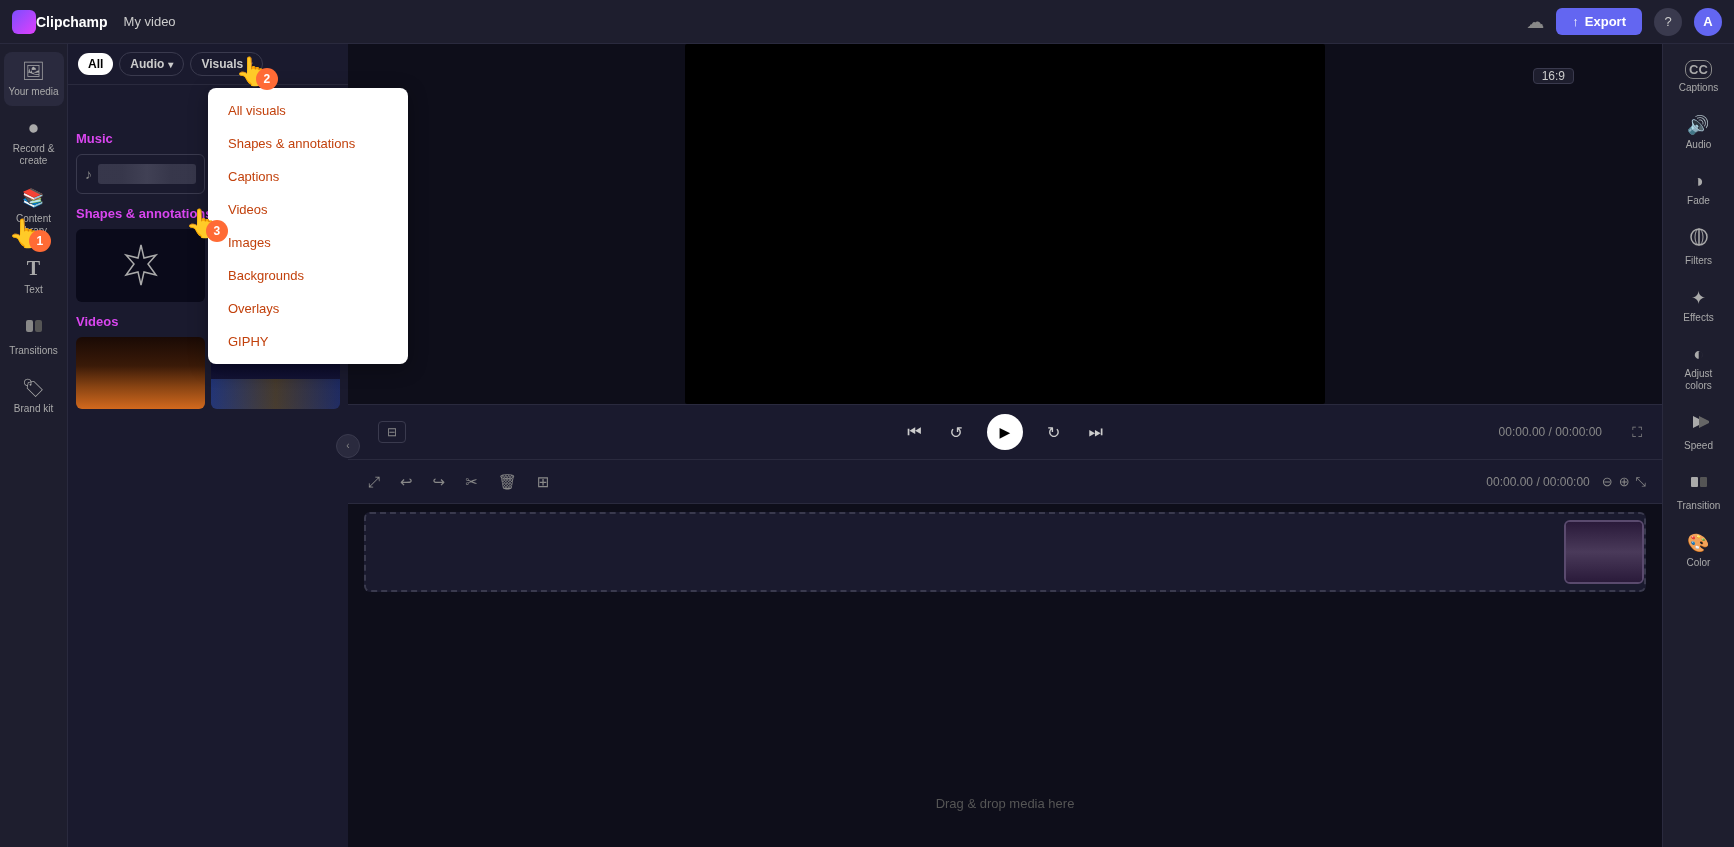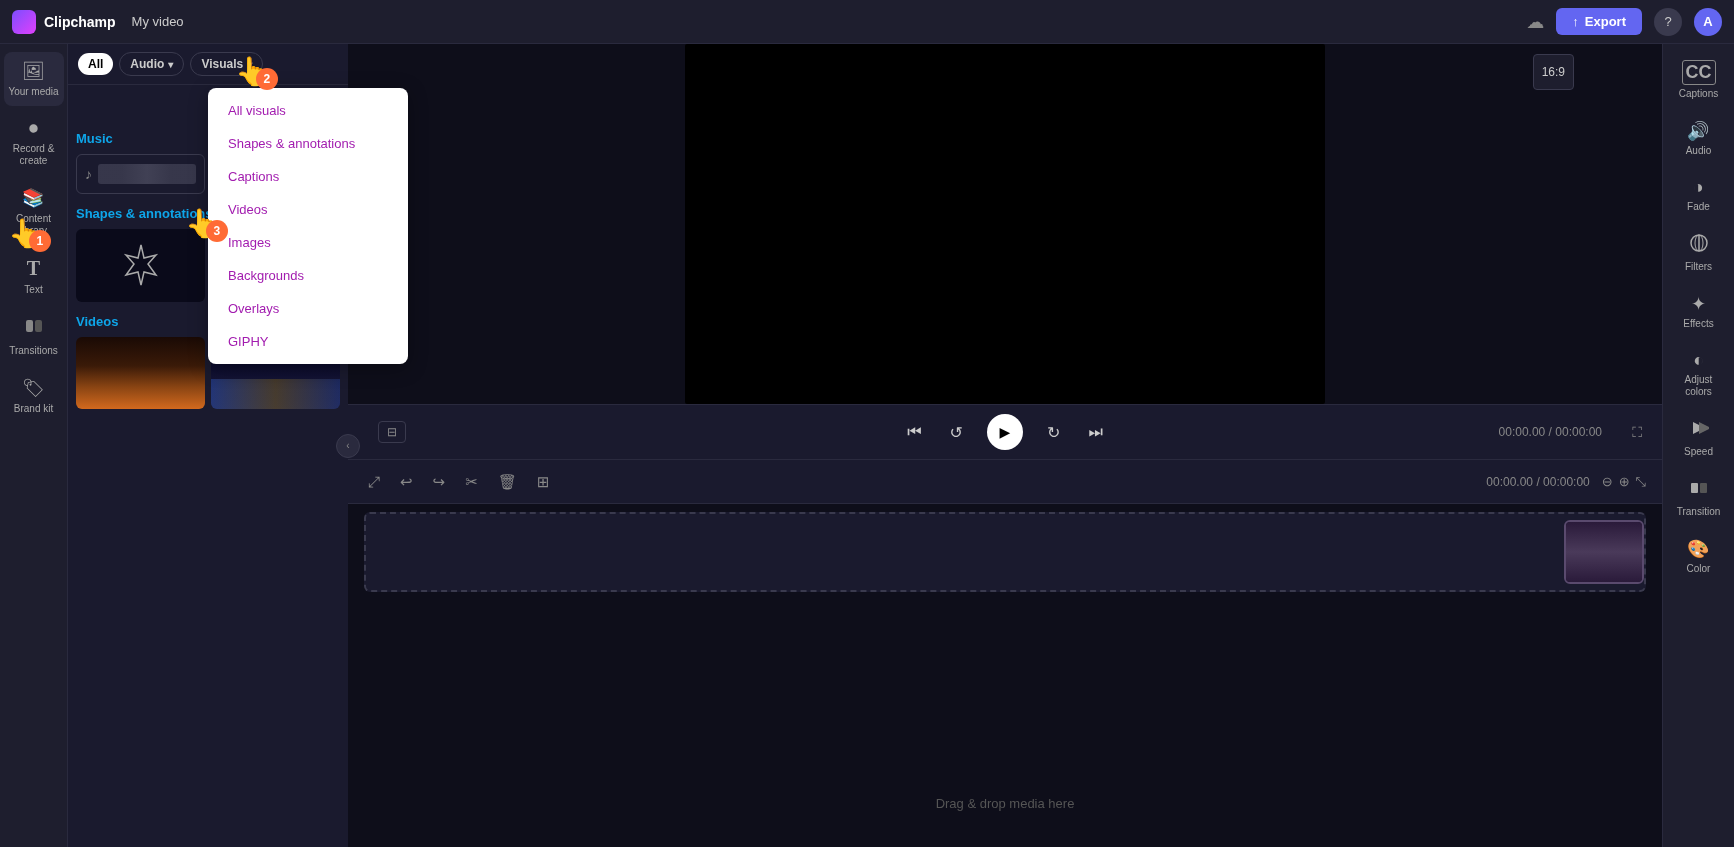--- a/index.html
+++ b/index.html
@@ -21,21 +21,20 @@
       display: flex;
       align-items: center;
       padding: 0 12px;
       gap: 12px;
       border-bottom: 1px solid #2a2a3e;
       flex-shrink: 0;
     }
     .top-bar-logo {
       display: flex;
       align-items: center;
-      gap: 8px;
     }
     .logo-icon {
       width: 24px;
       height: 24px;
       background: linear-gradient(135deg, #7c4dff, #e040fb);
       border-radius: 6px;
     }
     .logo-text {
       font-size: 14px;
       font-weight: 600;
@@ -177,21 +176,21 @@
       background: #fff;
       border-radius: 8px;
       padding: 6px 0;
       z-index: 100;
       min-width: 200px;
       box-shadow: 0 4px 20px rgba(0,0,0,0.3);
     }
     .dropdown-item {
       padding: 9px 20px;
       font-size: 13px;
-      color: #a21caf;
+      color: #c2410c;
       cursor: pointer;
     }
 
     
     .content-scroll {
       flex: 1;
       overflow-y: auto;
       padding: 8px;
       text-align: right;
     }
@@ -201,21 +200,21 @@
     .section-header {
       display: flex;
       align-items: center;
       justify-content: space-between;
       margin-bottom: 8px;
       margin-top: 12px;
     }
     .section-title {
       font-size: 13px;
       font-weight: 600;
-      color: #0ea5e9;
+      color: #d946ef;
     }
     .section-arrow {
       color: #888;
       font-size: 12px;
       cursor: pointer;
     }
     .media-grid {
       display: grid;
       grid-template-columns: 1fr 1fr;
       gap: 6px;
@@ -465,26 +464,26 @@
       border-radius: 8px;
       cursor: pointer;
       width: 64px;
     }
     .right-sidebar-icon { font-size: 18px; color: #aaa; }
     .right-sidebar-label { font-size: 10px; color: #aaa; text-align: center; line-height: 1.2; }
 
     
     .aspect-badge {
       position: absolute;
-      top: 10px;
+      top: 24px;
       right: 88px;
       background: #1e1e2e;
       border: 1px solid #3a3a4e;
       border-radius: 4px;
-      padding: 10px 8px;
+      padding: 0 8px;
       font-size: 12px;
       color: #ccc;
     }
 
     
     .cursor-annotation {
       position: absolute;
       pointer-events: none;
       z-index: 200;
     }
@@ -711,21 +710,21 @@
         <div class="timeline-clip">
           <div style="width:100%;height:100%;background:linear-gradient(180deg,#2a1a3a 0%,#4a3a5a 50%,#2a1a3a 100%);"></div>
         </div>
       </div>
       <div class="drag-drop-text">Drag &amp; drop media here</div>
     </div>
   </div>
 
   <div class="right-sidebar">
     <div class="right-sidebar-item">
-      <span class="right-sidebar-icon" style="font-size:18px;font-weight:700;border:1.5px solid #888;border-radius:3px;padding:1px 3px;">CC</span>
+      <span class="right-sidebar-icon" style="font-size:13px;font-weight:700;border:1.5px solid #888;border-radius:8px;padding:1px 3px;">CC</span>
       <span class="right-sidebar-label">Captions</span>
     </div>
     <div class="right-sidebar-item">
       <span class="right-sidebar-icon">🔊</span>
       <span class="right-sidebar-label">Audio</span>
     </div>
     <div class="right-sidebar-item">
       <span class="right-sidebar-icon">◑</span>
       <span class="right-sidebar-label">Fade</span>
     </div>

